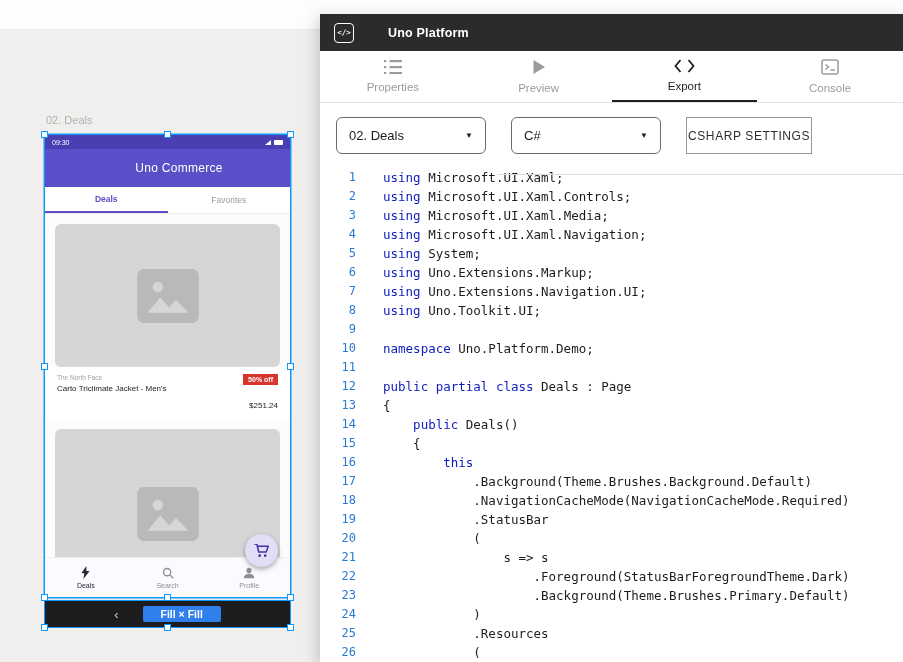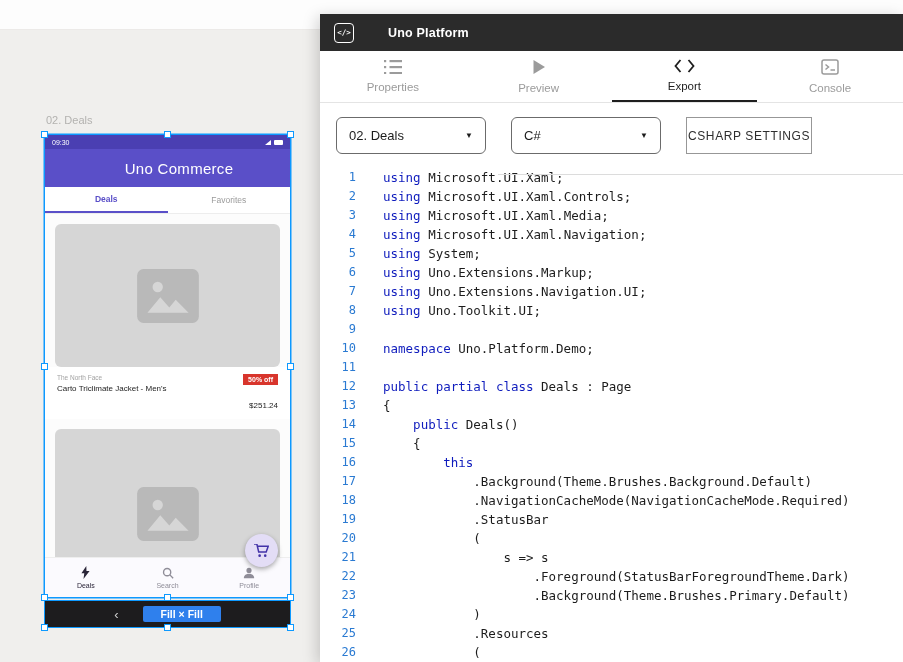--- a/index.html
+++ b/index.html
@@ -14,21 +14,21 @@
   .artboard-label { position:absolute; left:46px; top:114px; font-size:11px; color:#b3b2b0; }
   .phone { position:absolute; left:45px; top:135px; width:245px; height:462px; background:#fff;
            box-shadow:0 0 0 1.5px #0d99ff; display:flex; flex-direction:column; }
   .statusbar { height:14px; background:#4a3fb2; color:#fff; display:flex; align-items:center;
                justify-content:space-between; padding:0 7px; flex:none; }
   .statusbar .time { font-size:7px; }
   .st-icons { display:flex; align-items:center; gap:3px; }
   .sig { width:0; height:0; border-left:6px solid transparent; border-bottom:5px solid #fff; }
   .bat { width:9px; height:5px; background:#fff; border-radius:1px; }
   .appbar { height:38px; background:#5a4fc8; color:#fff; display:flex; align-items:center;
-            justify-content:center; font-size:15px; letter-spacing:.3px; flex:none;padding-left:23px; }
+            justify-content:center; font-size:12px; letter-spacing:.3px; flex:none;padding-left:23px; }
   .ptabs { height:27px; background:#fff; display:flex; border-bottom:1px solid #ededed; flex:none; }
   .ptab { flex:1; display:flex; align-items:center; justify-content:center; font-size:8.5px; color:#9b9b9b; }
   .ptab.active { color:#5a4fc8; border-bottom:2px solid #5a4fc8; font-weight:bold; }
   .content { flex:1; background:#fcfcfc; overflow:hidden; position:relative; }
   .card-img { margin:10px 10px 0; height:143px; background:#d6d6d6; border-radius:6px;
               display:flex; align-items:center; justify-content:center; }
   .card-img.second { height:170px; }
   .info { background:#fff; padding:7px 12px 9px 12px; display:flex; justify-content:space-between; }
   .brand { font-size:6.5px; color:#a3a3a3; margin-bottom:3px; }
   .pname { font-size:8px; color:#1c1c1c; }

